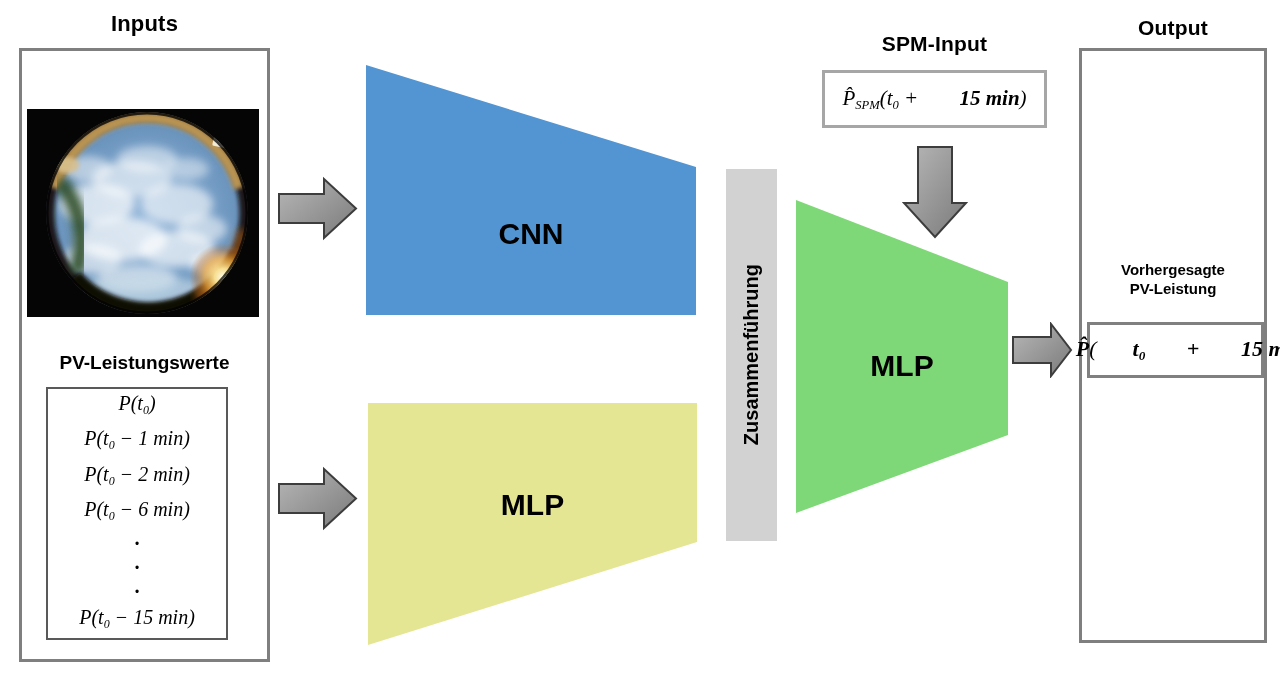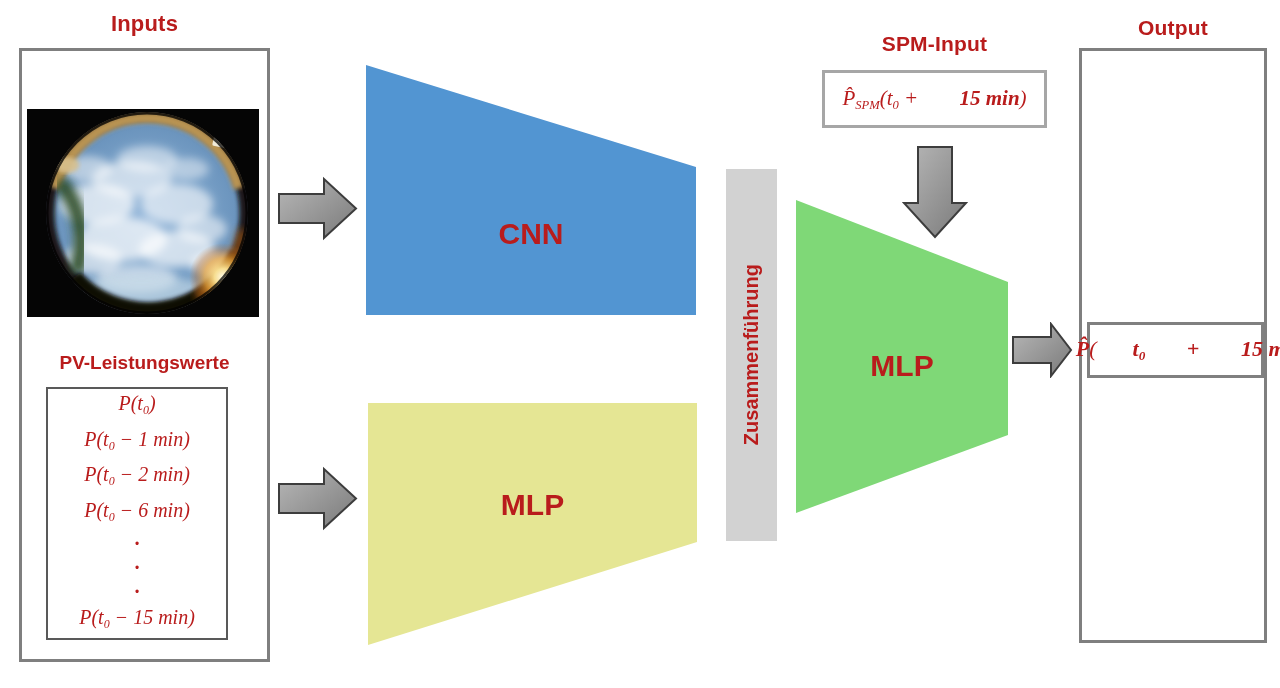--- a/index.html
+++ b/index.html
@@ -1,26 +1,26 @@
 <!DOCTYPE html>
 <html><head>
 <meta charset="utf-8">
 <style>
   html,body{margin:0;padding:0;background:#fff;}
   .canvas{position:relative;width:1280px;height:688px;background:#ffffff;overflow:hidden;
-          font-family:"Liberation Sans",sans-serif;color:#b91c1c;}
+          font-family:"Liberation Sans",sans-serif;color:#000000;}
   .abs{position:absolute;}
   .ctr{text-align:center;}
   .sec-title{font-weight:700;font-size:21px;letter-spacing:.2px;}
   .sub-title{font-weight:700;font-size:19px;}
   .panel{box-sizing:border-box;border:3px solid #7f7f7f;background:#fff;}
   .inner-box{box-sizing:border-box;border:3px solid #808080;background:#fff;
              display:flex;align-items:center;justify-content:center;}
   .pv-box{box-sizing:border-box;border:2px solid #595959;background:#fff;
-          display:flex;flex-direction:column;align-items:center;justify-content:space-between;
+          display:flex;flex-direction:column;align-items:center;justify-content:center;
           font-family:"Liberation Serif",serif;font-size:20px;}
   .pv-line{line-height:29px;white-space:nowrap;}
   .pv-dot{line-height:24px;font-weight:700;}
   .math{font-family:"Liberation Serif",serif;white-space:nowrap;}
   .m-i{font-style:italic;}
   .m-bi{font-style:italic;font-weight:700;margin-left:36px;}
   .m-s{font-style:italic;font-size:.6em;vertical-align:-.3em;}
   .m-bs{font-style:italic;font-weight:700;font-size:.6em;vertical-align:-.3em;}
   .m-dot{font-weight:700;}
   .shape-label{font-weight:700;font-size:30px;line-height:34px;margin-top:17px;}
@@ -152,17 +152,21 @@
   </div>
   <svg class="abs" style="left:902px;top:146px" width="66" height="93" viewBox="0 0 66 93">
     <polygon points="16,1 50,1 50,57 64,57 33,91 2,57 16,57" fill="url(#agrad)" stroke="#3d3d3d" stroke-width="2"></polygon>
   </svg>
 
   <svg class="abs" style="left:1012px;top:322px" width="61" height="56" viewBox="0 0 61 56">
     <polygon points="1,15 39,15 39,2 59,28 39,54 39,41 1,41" fill="url(#agrad)" stroke="#3d3d3d" stroke-width="2"></polygon>
   </svg>
 
   <div class="abs panel" style="left:1079px;top:48px;width:188px;height:595px"></div>
+  <div class="abs ctr pred-label" style="left:1079px;top:260px;width:188px">
+    <div>Vorhergesagte</div>
+    <div>PV-Leistung</div>
+  </div>
   <div class="abs inner-box" style="left:1087px;top:322px;width:177px;height:56px">
     <span class="math" style="font-size:22px"><span class="m-bi">P̂</span><span class="m-i">(</span><span class="m-bi">t</span><span class="m-bs">0</span><span class="m-bi"> + </span><span class="m-bi">15 min</span><span class="m-i">)</span></span>
   </div>
 
 </div>
 
 </body></html>

